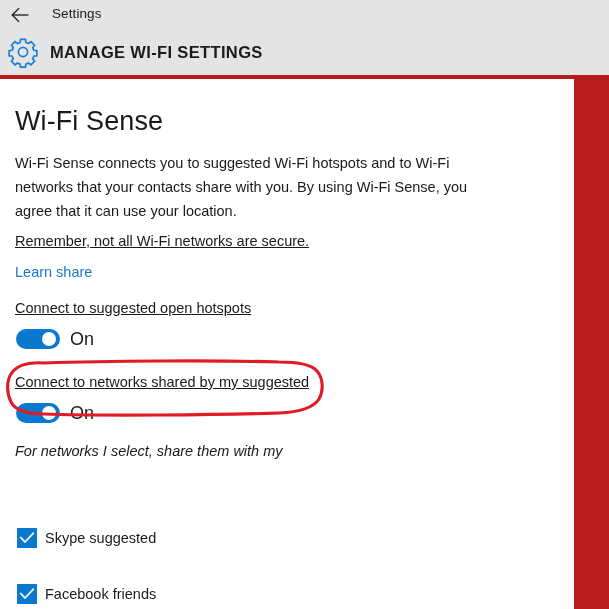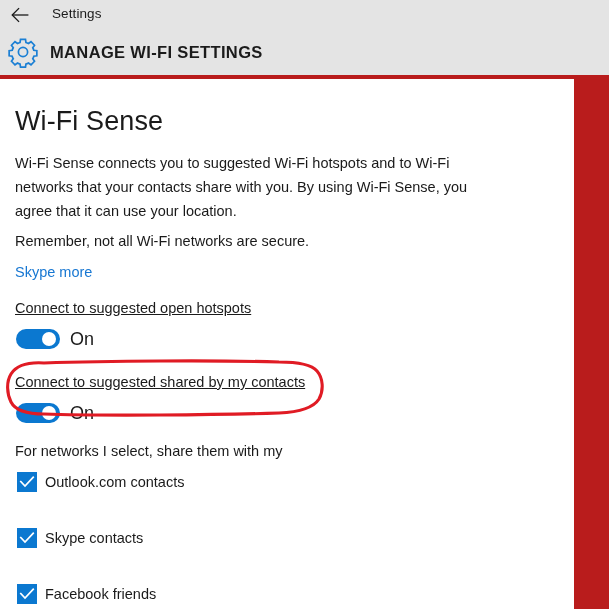--- a/index.html
+++ b/index.html
@@ -127,20 +127,21 @@
   }
 
   .paragraph-secondary {
     position: absolute;
     left: 15px;
     top: 150px;
     width: 470px;
     font-size: 14.5px;
     line-height: 24px;
     color: #1a1a1a;
+    text-decoration: underline;
   }
 
   .learn-more {
     position: absolute;
     left: 15px;
     top: 182px;
     font-size: 14.5px;
     line-height: 22px;
     color: #1777d2;
     text-decoration: none;
@@ -211,20 +212,21 @@
   .annotation-ellipse svg { display: block; overflow: visible; }
 
   
   .share-label {
     position: absolute;
     left: 15px;
     top: 362px;
     font-size: 14.5px;
     line-height: 20px;
     color: #1a1a1a;
+    font-style: italic;
   }
 
   .checkbox-row {
     position: absolute;
     left: 0;
     width: 609px;
     height: 30px;
     cursor: pointer;
   }
   .checkbox-row.cb-0 { top: 393px; }
@@ -296,65 +298,57 @@
   </div>
 
   <div class="content">
 
     <div class="section-title">Wi-Fi Sense</div>
 
     <div class="paragraph">Wi-Fi Sense connects you to suggested Wi-Fi hotspots and to Wi-Fi networks that your contacts share with you. By using Wi-Fi Sense, you agree that it can use your location.</div>
 
     <div class="paragraph-secondary">Remember, not all Wi-Fi networks are secure.</div>
 
-    <a class="learn-more">Skype more</a>
+    <a class="learn-more">Learn share</a>
 
     <div class="setting-row row-hotspots">
       <div class="setting-label">Connect to suggested open hotspots</div>
       <div class="toggle">
         <div class="knob"></div>
       </div>
       <div class="toggle-state">On</div>
     </div>
 
     <div class="setting-row row-contacts">
-      <div class="setting-label">Connect to suggested shared by my contacts</div>
+      <div class="setting-label">Connect to networks shared by my suggested</div>
       <div class="toggle">
         <div class="knob"></div>
       </div>
       <div class="toggle-state">On</div>
     </div>
 
     <div class="annotation-ellipse">
       <svg width="322" height="56" viewBox="0 0 322 56" aria-hidden="true">
         <path d="M40,3 C24,2 12,6 7,14 C2,22 3,34 7,42 C11,50 22,54 40,54
                  C95,56 215,55 275,53 C296,52 310,47 315,39
                  C320,30 319,18 313,11 C307,4 294,2 275,2
                  C210,0 100,1 40,3 Z" fill="none" stroke="#e01b24" stroke-width="3.1" stroke-linecap="round" stroke-linejoin="round"></path>
       </svg>
     </div>
 
     <div class="share-label">For networks I select, share them with my</div>
 
-    <div class="checkbox-row cb-0">
-      <div class="checkbox">
-        <svg width="16" height="14" viewBox="0 0 16 14" aria-hidden="true">
-          <path d="M1.8 6.6 L6 11 L14.2 2.2" fill="none" stroke="#ffffff" stroke-width="1.7" stroke-linecap="square" stroke-linejoin="miter"></path>
-        </svg>
-      </div>
-      <div class="checkbox-label">Outlook.com contacts</div>
-    </div>
 
     <div class="checkbox-row cb-1">
       <div class="checkbox">
         <svg width="16" height="14" viewBox="0 0 16 14" aria-hidden="true">
           <path d="M1.8 6.6 L6 11 L14.2 2.2" fill="none" stroke="#ffffff" stroke-width="1.7" stroke-linecap="square" stroke-linejoin="miter"></path>
         </svg>
       </div>
-      <div class="checkbox-label">Skype contacts</div>
+      <div class="checkbox-label">Skype suggested</div>
     </div>
 
     <div class="checkbox-row cb-2">
       <div class="checkbox">
         <svg width="16" height="14" viewBox="0 0 16 14" aria-hidden="true">
           <path d="M1.8 6.6 L6 11 L14.2 2.2" fill="none" stroke="#ffffff" stroke-width="1.7" stroke-linecap="square" stroke-linejoin="miter"></path>
         </svg>
       </div>
       <div class="checkbox-label">Facebook friends</div>
     </div>

